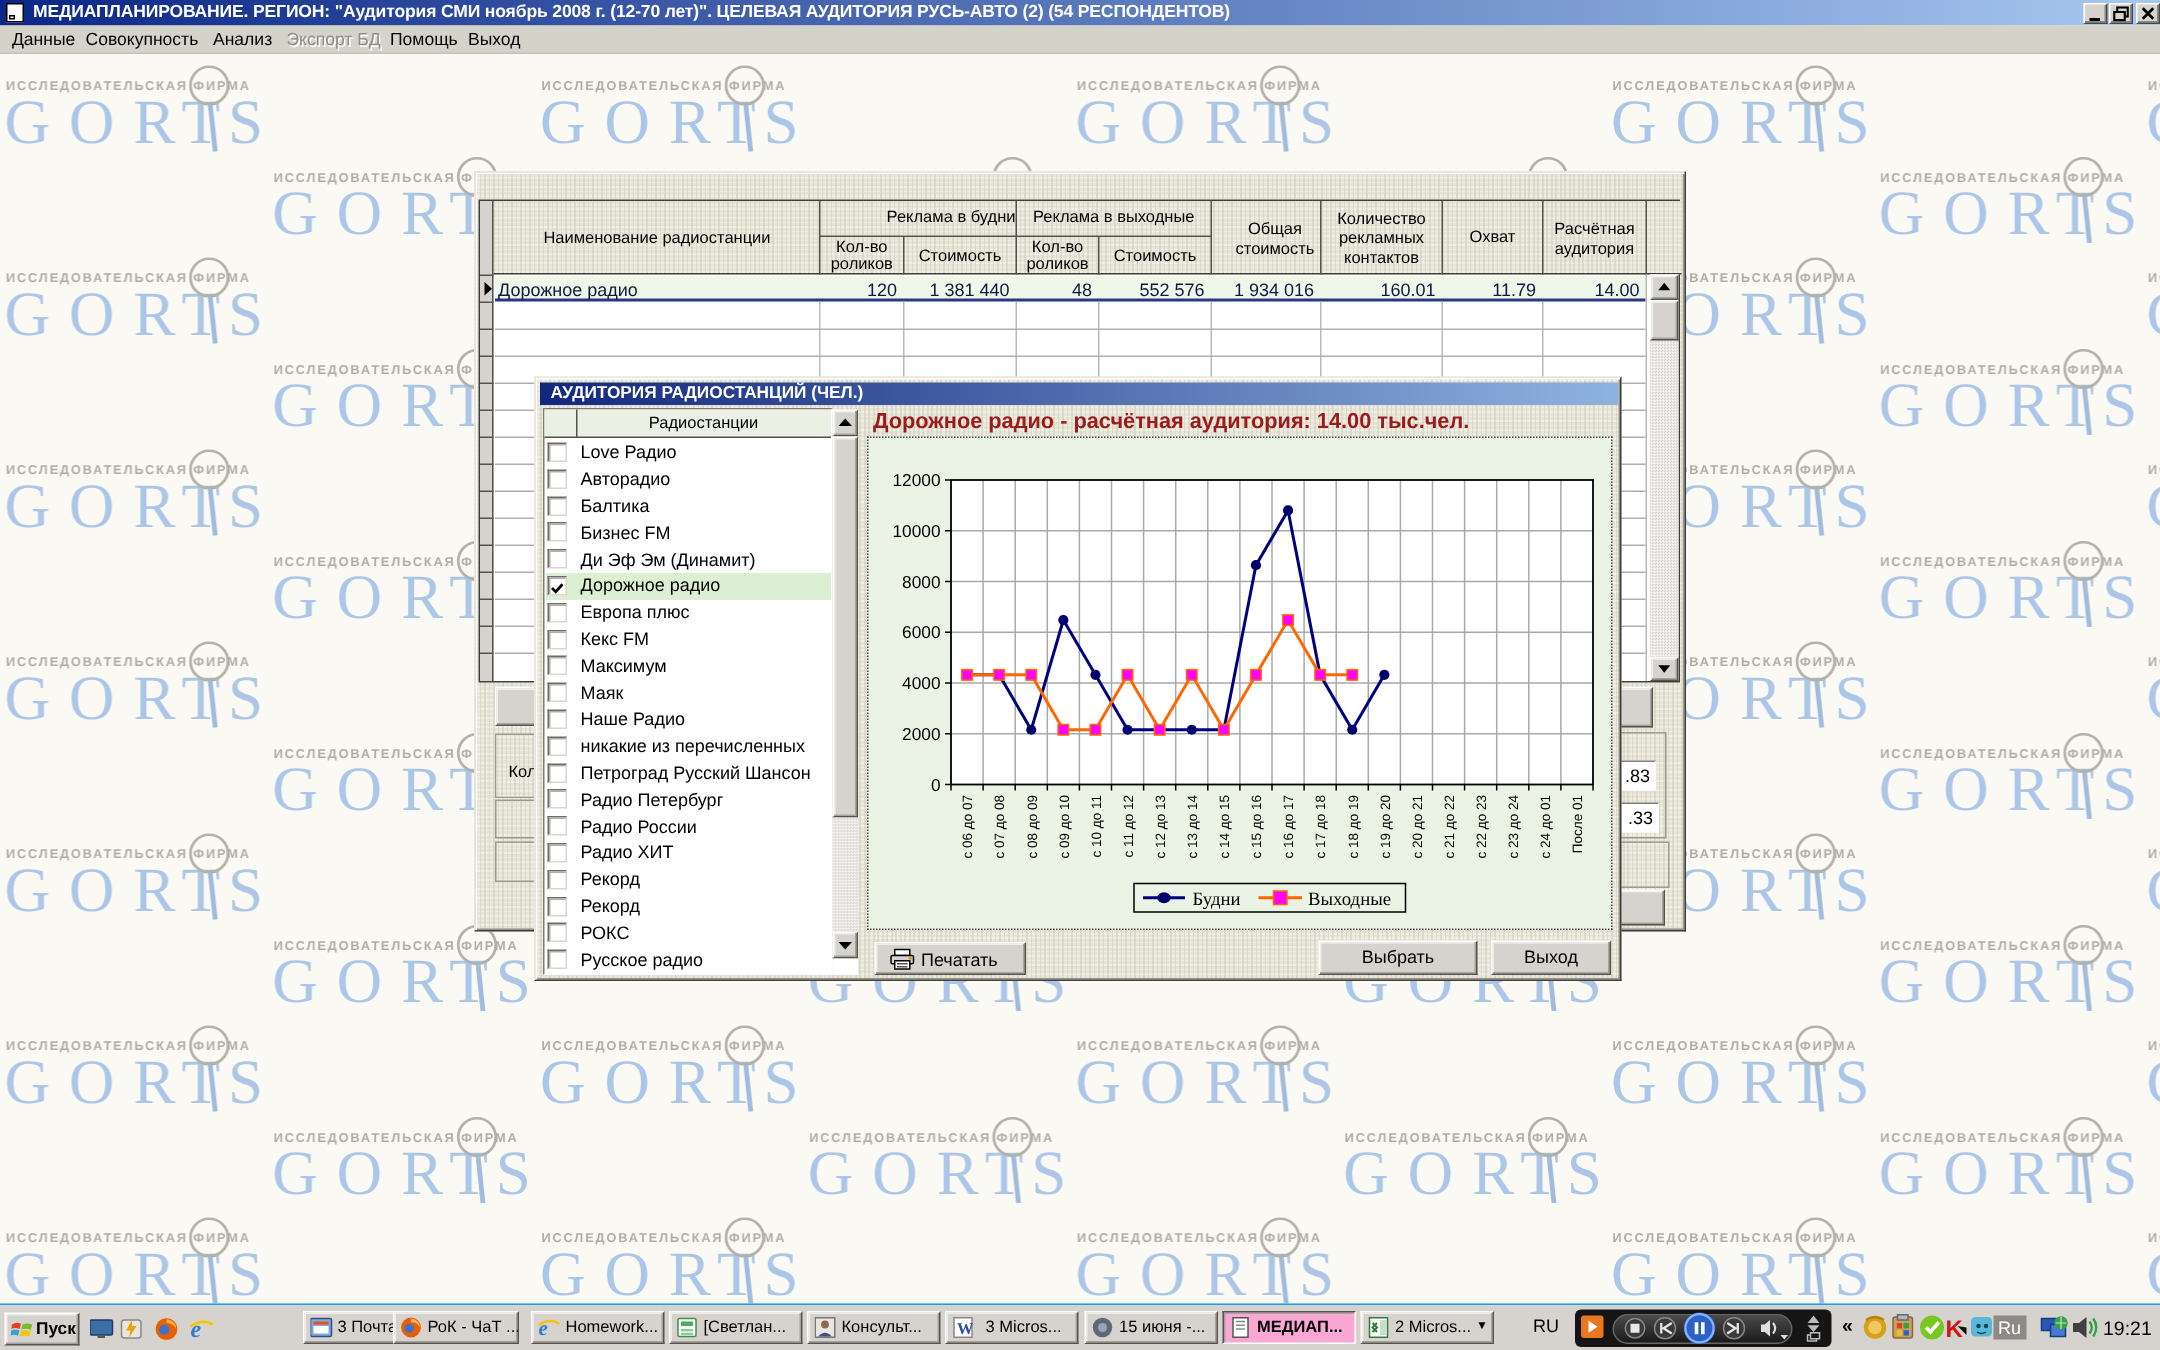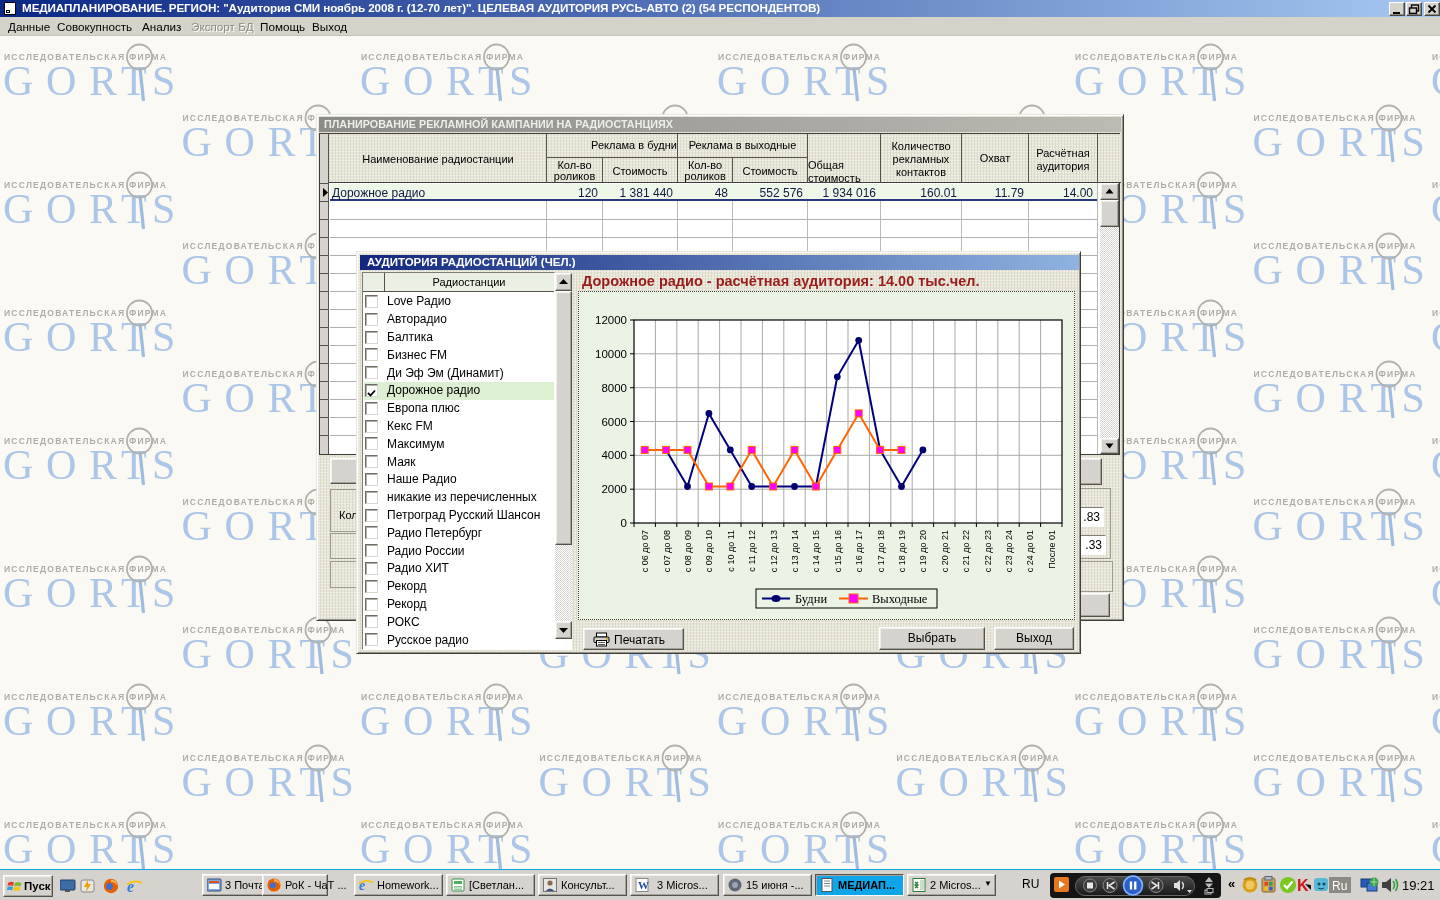--- a/index.html
+++ b/index.html
@@ -64,21 +64,20 @@
   <span class="abs" style="left:8px;top:3px;">Данные</span>
   <span class="abs" style="left:57px;top:3px;">Совокупность</span>
   <span class="abs" style="left:142px;top:3px;">Анализ</span>
   <span class="abs" style="left:191px;top:3px;color:#8E8C83;text-shadow:1px 1px 0 #fff;">Экспорт БД</span>
   <span class="abs" style="left:260px;top:3px;">Помощь</span>
   <span class="abs" style="left:312px;top:3px;">Выход</span>
 </div>
 
 <div id="mainwin" class="abs tex" style="left:316px;top:114px;width:808px;height:507px;border:1px solid;border-color:#E8E6E0 #403E38 #403E38 #E8E6E0;box-shadow:inset 1px 1px 0 #FFFFFF, inset -1px -1px 0 #94928A;">
 
-  <div class="abs" style="left:2px;top:2px;width:802px;height:15px;background:linear-gradient(90deg,#8B8B88,#BDBAB3);color:#EDEDE8;font-weight:bold;font-size:10.8px;line-height:15px;padding-left:5px;white-space:nowrap;">ПЛАНИРОВАНИЕ РЕКЛАМНОЙ КАМПАНИИ НА РАДИОСТАНЦИЯХ</div>
 
   <div id="mtable" class="abs" style="left:2px;top:18px;width:801px;height:322px;background:#fff;border:1px solid #403E38;">
 
     <div class="abs tex" style="left:0;top:0;width:801px;height:49px;border-bottom:1px solid #403E38;"></div>
 
     <div class="abs" style="left:0;top:0;width:9px;height:320px;background:#D6D3CE;border-right:1px solid #55534B;"></div>
 
     <div class="abs" style="left:10px;top:50px;width:767px;height:17px;background:#EFF7E8;border-bottom:2px solid #2A3880;"></div>
 
     <svg class="abs" style="left:0;top:0" width="801" height="320" xmlns="http://www.w3.org/2000/svg">
@@ -144,21 +143,21 @@
       <path d="M3,54 L8,58.5 L3,63 Z" fill="#000"></path>
     </svg>
 
     <div class="abs" style="left:10px;top:0;width:216px;height:49px;font-size:11px;display:flex;align-items:center;justify-content:center;">Наименование радиостанции</div>
     <div class="abs" style="left:227px;top:5px;width:130px;font-size:11px;text-align:right;">Реклама в будни</div>
     <div class="abs" style="left:358px;top:5px;width:129px;font-size:11px;text-align:center;">Реклама в выходные</div>
     <div class="abs" style="left:227px;top:26px;width:55px;font-size:11px;text-align:center;line-height:11px;">Кол-во<br>роликов</div>
     <div class="abs" style="left:283px;top:31px;width:74px;font-size:11px;text-align:center;">Стоимость</div>
     <div class="abs" style="left:358px;top:26px;width:54px;font-size:11px;text-align:center;line-height:11px;">Кол-во<br>роликов</div>
     <div class="abs" style="left:413px;top:31px;width:74px;font-size:11px;text-align:center;">Стоимость</div>
-    <div class="abs" style="left:488px;top:13px;width:84px;font-size:11px;line-height:13px;margin-top:12px;">Общая<br>стоимость</div>
+    <div class="abs" style="left:488px;top:13px;width:84px;font-size:11px;text-align:center;line-height:13px;">Общая<br>стоимость</div>
     <div class="abs" style="left:561px;top:6px;width:80px;font-size:11px;text-align:center;line-height:13px;">Количество<br>рекламных<br>контактов</div>
     <div class="abs" style="left:642px;top:18px;width:66px;font-size:11px;text-align:center;">Охват</div>
     <div class="abs" style="left:709px;top:13px;width:68px;font-size:11px;text-align:center;line-height:13px;">Расчётная<br>аудитория</div>
 
     <div class="abs" style="left:12px;top:52px;font-size:12px;color:#0E1A42;">Дорожное радио</div>
     <div class="abs" style="left:227px;top:52px;width:51px;font-size:12px;color:#0E1A42;text-align:right;">120</div>
     <div class="abs" style="left:283px;top:52px;width:70px;font-size:12px;color:#0E1A42;text-align:right;">1 381 440</div>
     <div class="abs" style="left:358px;top:52px;width:50px;font-size:12px;color:#0E1A42;text-align:right;">48</div>
     <div class="abs" style="left:413px;top:52px;width:70px;font-size:12px;color:#0E1A42;text-align:right;">552 576</div>
     <div class="abs" style="left:488px;top:52px;width:68px;font-size:12px;color:#0E1A42;text-align:right;">1 934 016</div>
@@ -441,21 +440,21 @@
 
   <div class="abs btn" style="left:170px;top:4px;width:89px;height:22px;margin-left:32px;">
       <svg class="abs" style="left:4px;top:3px" width="15" height="14">
         <rect x="0" y="1" width="14" height="12" rx="1" fill="#7FA8E0" stroke="#30507E"></rect>
         <rect x="2" y="6" width="10" height="5" fill="#fff"></rect>
         <rect x="2" y="3" width="10" height="2" fill="#E05020"></rect>
       </svg>
       <span class="abs" style="left:22px;top:4px;white-space:nowrap;">3 Почта ...</span>
       <span class="abs" style="left:76px;top:4px;font-size:8px;">▼</span>
     </div>
-  <div class="abs btn" style="left:262px;top:4px;width:66px;height:22px;">
+  <div class="abs btn" style="left:262px;top:4px;width:84px;height:22px;">
       <svg class="abs" style="left:4px;top:3px" width="15" height="14">
         <circle cx="7" cy="7" r="6.6" fill="#E66000"></circle>
         <path d="M7,1 A6 6 0 0 1 13,7 A6.5 6.5 0 0 0 7,3.5 Z" fill="#FFB253"></path>
         <circle cx="5.8" cy="7.5" r="3" fill="#3B6FD0"></circle>
       </svg>
       <span class="abs" style="left:22px;top:4px;white-space:nowrap;">РоК - ЧаТ ...</span>
     </div>
   <div class="abs btn" style="left:354px;top:4px;width:89px;height:22px;">
       <svg class="abs" style="left:4px;top:3px" width="15" height="14">
         <text x="0" y="12" font-size="14" font-weight="bold" font-style="italic" fill="#2E7CD6" font-family="'Liberation Serif',serif">e</text>
@@ -487,21 +486,21 @@
       </svg>
       <span class="abs" style="left:26px;top:4px;white-space:nowrap;text-align:right;">3 Micros...</span>
     </div>
   <div class="abs btn" style="left:723px;top:4px;width:89px;height:22px;">
       <svg class="abs" style="left:4px;top:3px" width="15" height="14">
         <circle cx="7" cy="7" r="6.5" fill="#606878"></circle>
         <circle cx="7" cy="7" r="3" fill="#9AA4B8"></circle>
       </svg>
       <span class="abs" style="left:22px;top:4px;white-space:nowrap;">15 июня -...</span>
     </div>
-  <div class="abs" style="left:815px;top:4px;width:89px;height:22px;background:#0ea5e9;border:1px solid;border-color:#55534B #FFFFFF #FFFFFF #55534B;box-shadow:inset 1px 1px 0 #A5A39B;">
+  <div class="abs" style="left:815px;top:4px;width:89px;height:22px;background:#f9a8d4;border:1px solid;border-color:#55534B #FFFFFF #FFFFFF #55534B;box-shadow:inset 1px 1px 0 #A5A39B;">
       <svg class="abs" style="left:4px;top:3px" width="15" height="14">
         <rect x="2" y="0.5" width="10" height="13" fill="#fff" stroke="#555"></rect>
         <line x1="4" y1="3" x2="10" y2="3" stroke="#888"></line>
         <line x1="4" y1="5.5" x2="10" y2="5.5" stroke="#888"></line>
         <line x1="4" y1="8" x2="10" y2="8" stroke="#888"></line>
       </svg>
       <span class="abs" style="left:22px;top:4px;font-weight:bold;white-space:nowrap;">МЕДИАП...</span>
     </div>
   <div class="abs btn" style="left:907px;top:4px;width:89px;height:22px;">
       <svg class="abs" style="left:4px;top:3px" width="15" height="14">

